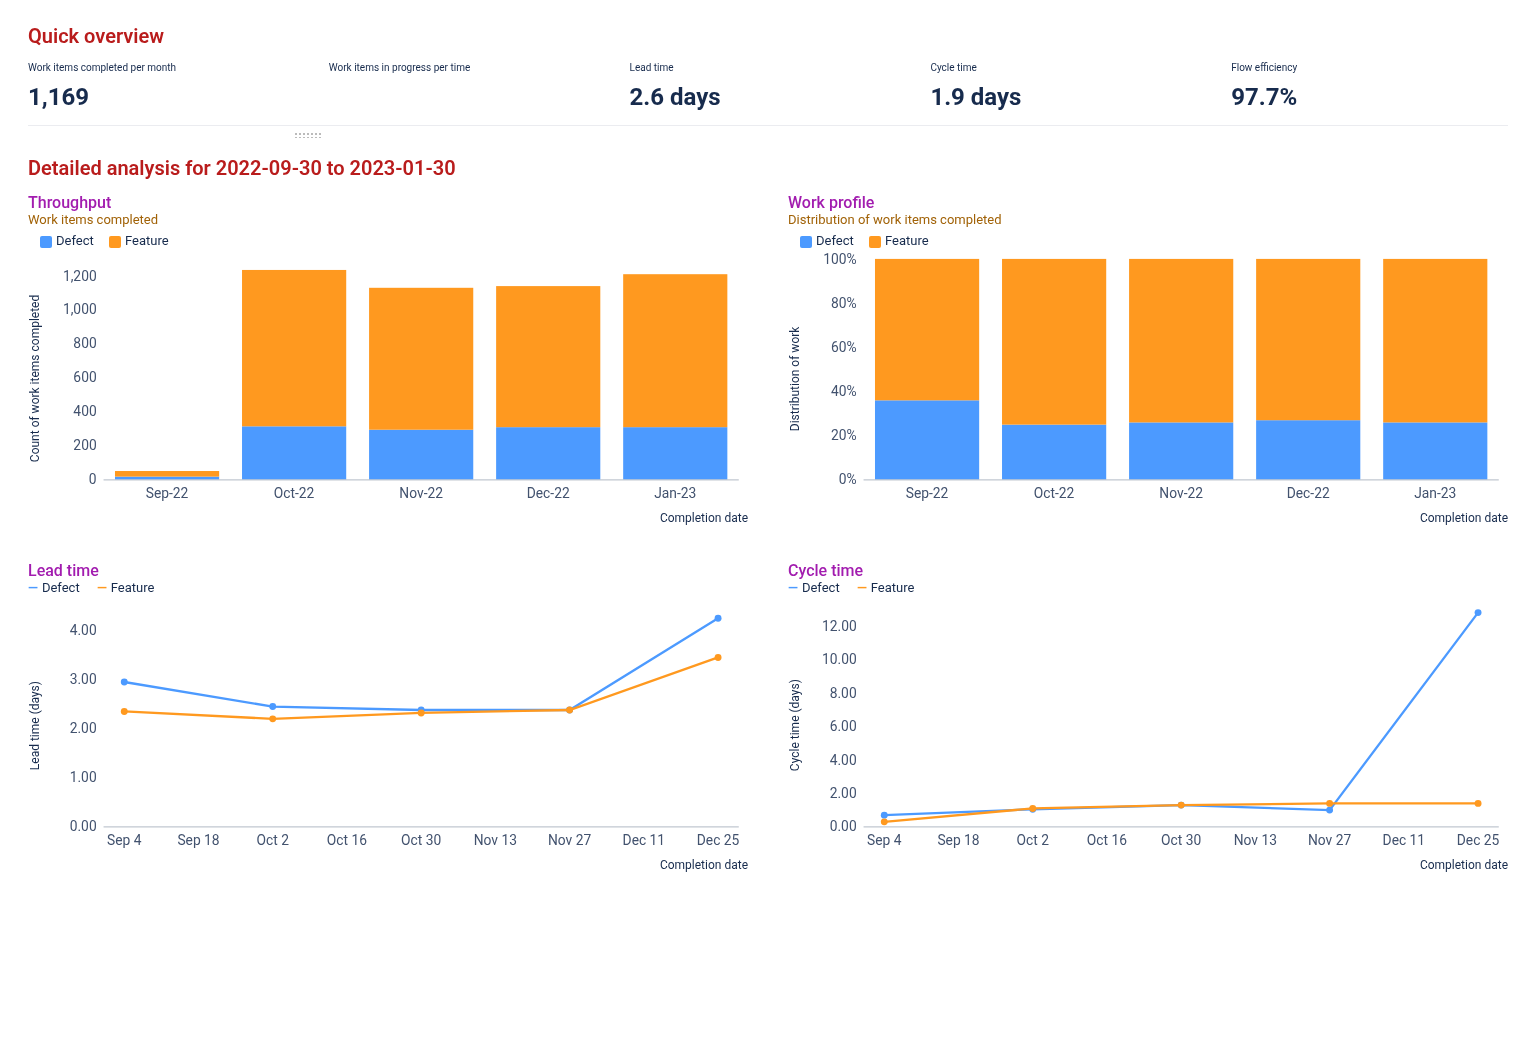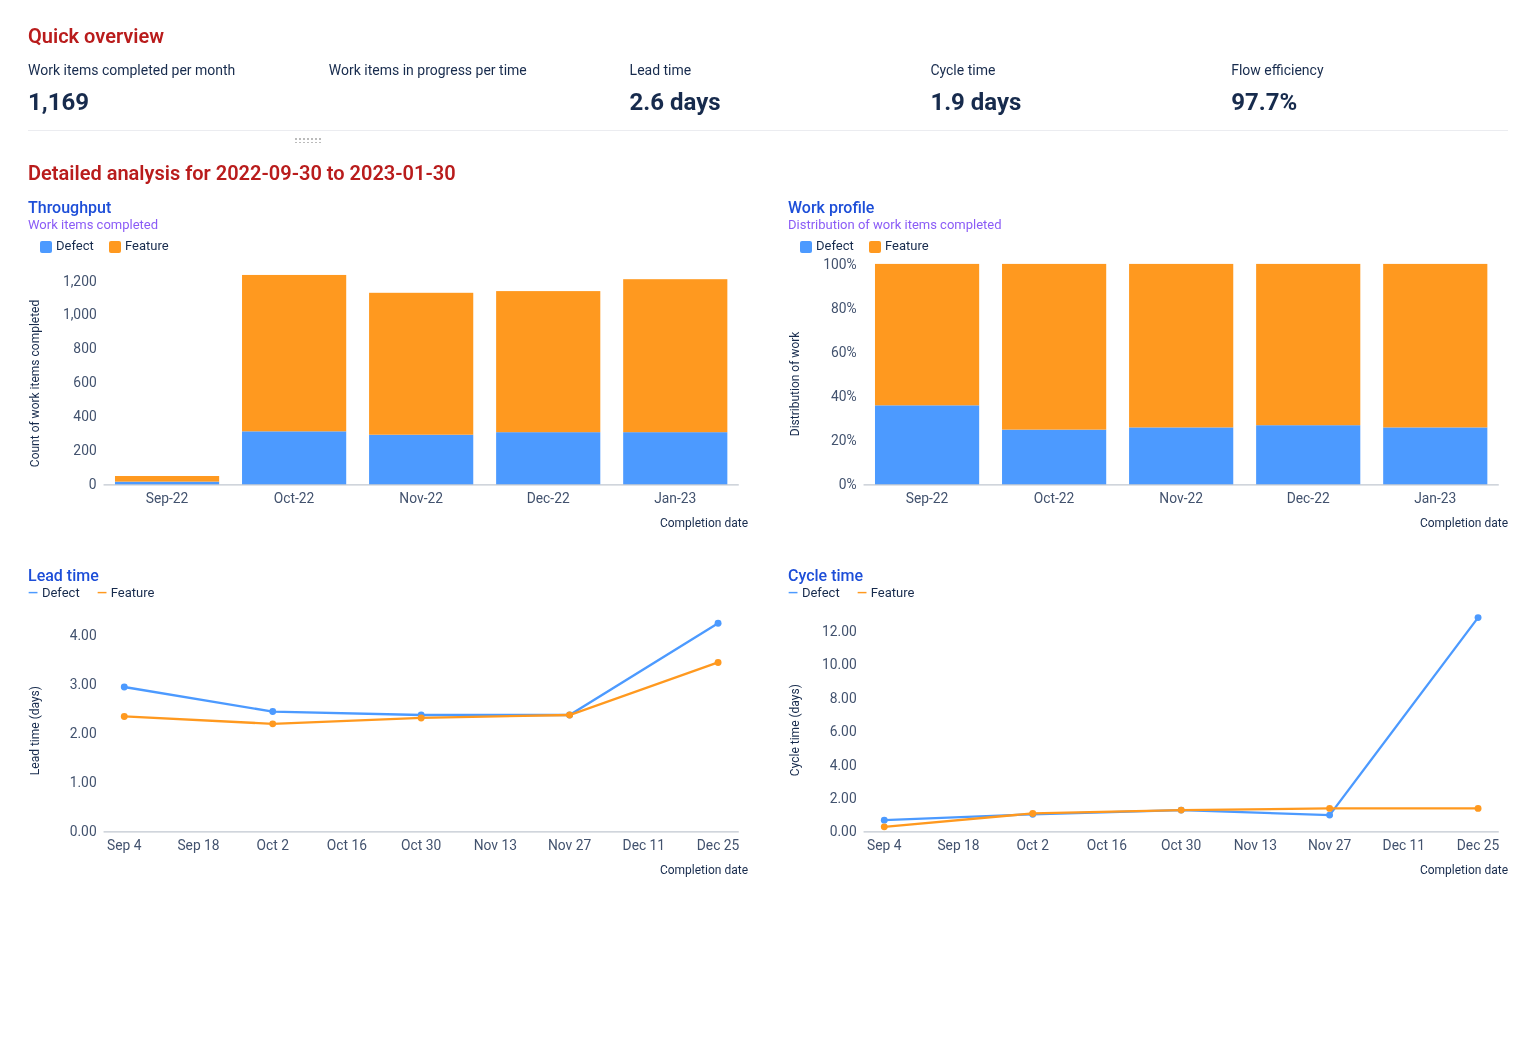--- a/index.html
+++ b/index.html
@@ -1,28 +1,28 @@
 <!DOCTYPE html>
 <html><head>
 <meta charset="utf-8">
 <style>
 html,body{margin:0;padding:0;font-family:-apple-system,BlinkMacSystemFont,"Segoe UI",Roboto,sans-serif;color:#172b4d;background:#fff}
 .page{padding:24px 28px}
 h2{margin:0 0 14px;font-size:20px;font-weight:600;color:#b91c1c}
 h2.sub{margin-top:18px;margin-bottom:13px}
 .overview{display:flex;gap:24px;margin-bottom:12px}
 .metric{flex:1}
-.metric-label{font-size:14px;color:#172b4d;margin-bottom:10px}
+.metric-label{font-size:10px;color:#172b4d;margin-bottom:10px}
 .metric-value{font-size:24px;font-weight:700;color:#172b4d}
 hr.sep{border:none;border-top:1px solid #ebecf0;margin:14px 0 10px}
 .drag{width:28px;height:6px;margin:-4px auto 0 18%;background-image:radial-gradient(#bbb 1px,transparent 1px);background-size:4px 4px}
 .charts{display:grid;grid-template-columns:1fr 1fr;gap:36px 40px;margin-top:10px}
 .chart{position:relative}
-.chart-title{font-size:16px;font-weight:500;color:#1d4ed8}
-.chart-sub{font-size:13px;color:#8b5cf6;margin-bottom:6px}
+.chart-title{font-size:16px;font-weight:500;color:#a21caf}
+.chart-sub{font-size:13px;color:#a16207;margin-bottom:6px}
 .legend{text-align:left;font-size:13px;color:#172b4d;margin-bottom:4px}
 .swatch{display:inline-block;width:12px;height:12px;border-radius:2px;vertical-align:middle;margin:0 4px 0 12px}
 .sw-d{background:#4c9aff}
 .sw-f{background:#ff991f}
 .plot-wrap{display:flex}
 .yaxis-label{writing-mode:vertical-rl;transform:rotate(180deg);font-size:12px;color:#172b4d;text-align:center;margin-right:4px}
 .plot{flex:1}
 svg{display:block;width:100%;height:auto}
 .tick{font-size:12px;fill:#42526e}
 .xaxis-label{text-align:right;font-size:12px;color:#172b4d;margin-top:6px}

